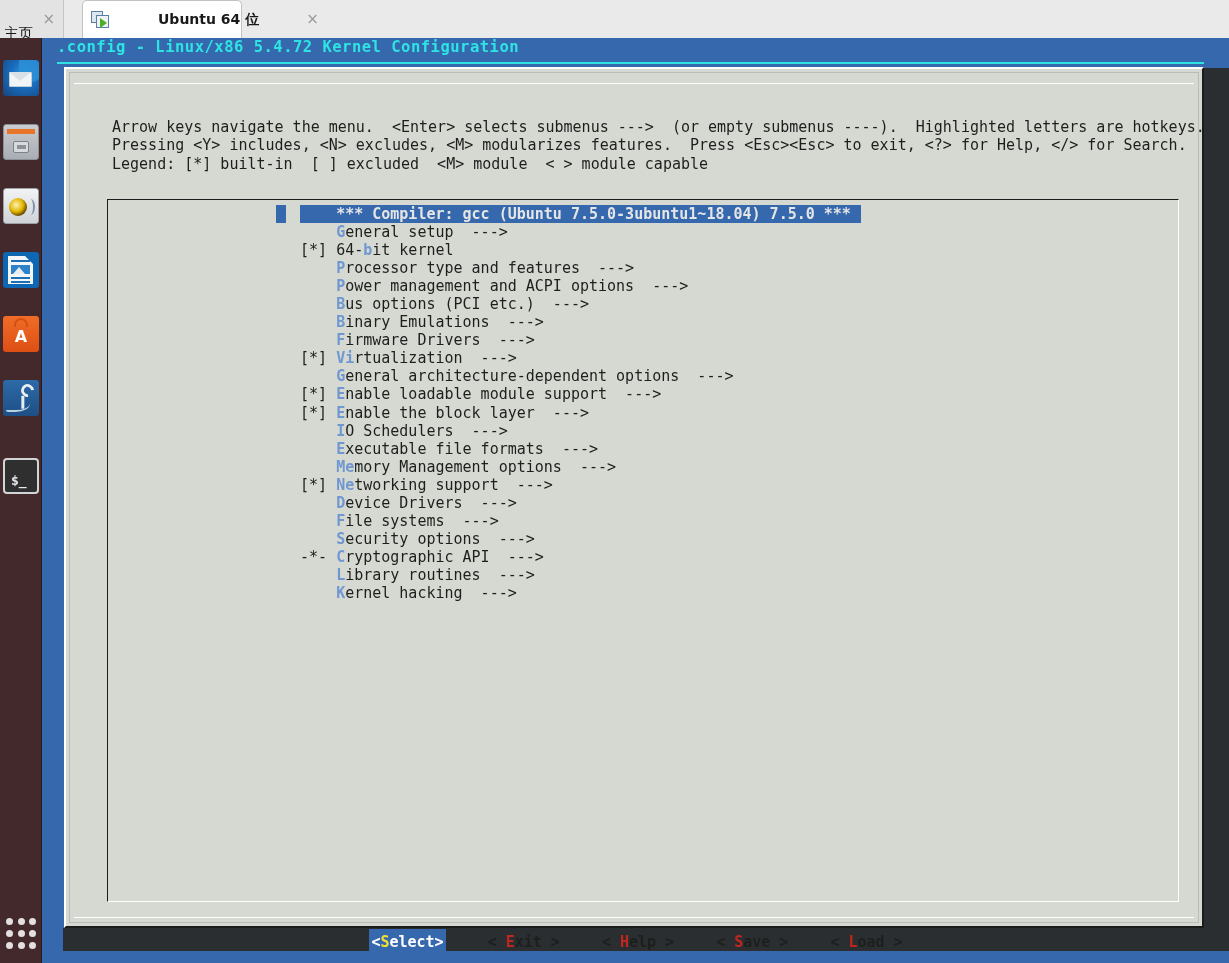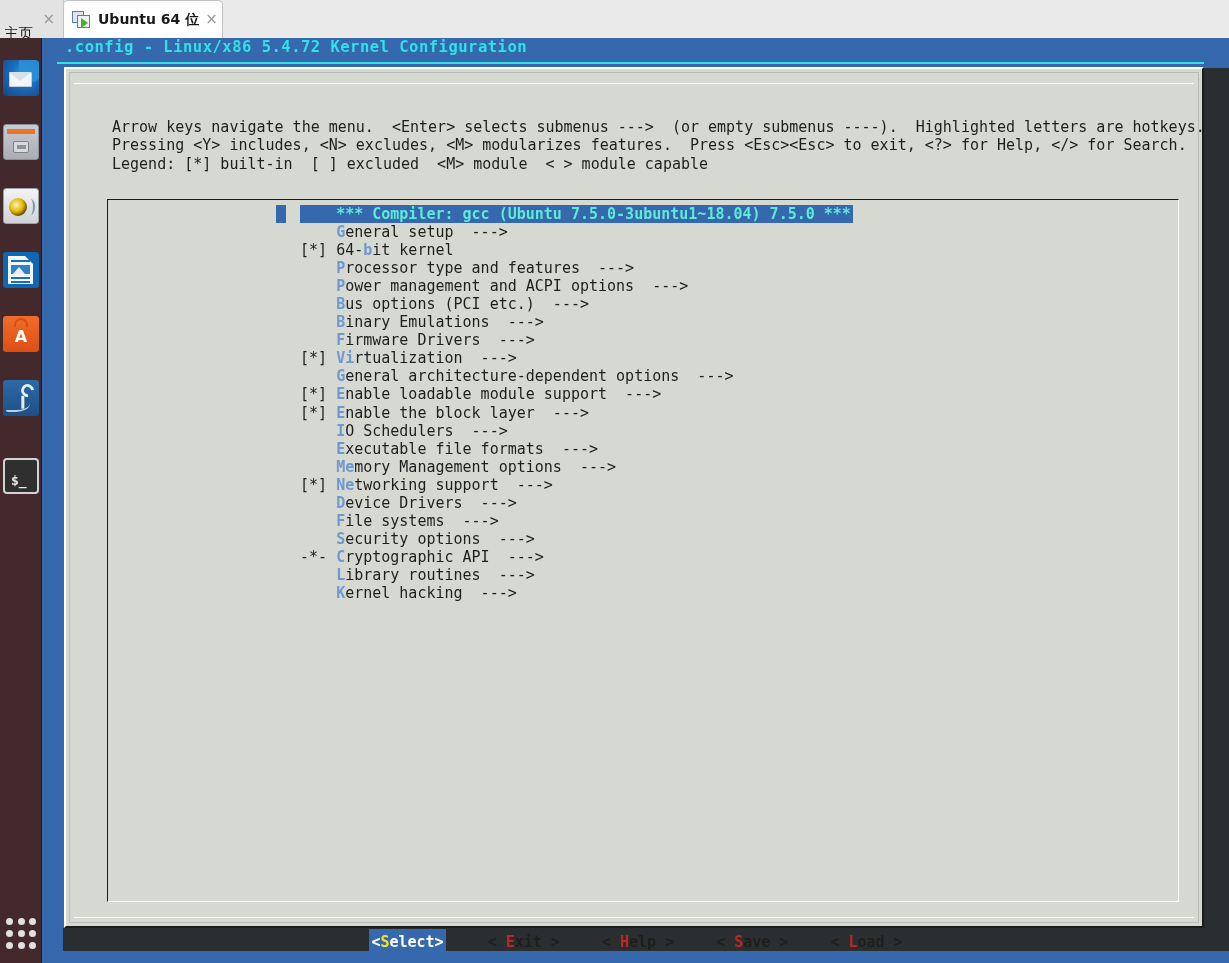--- a/index.html
+++ b/index.html
@@ -30,24 +30,24 @@
     font-size: 14px; color: #1a1a1a;
     padding: 0 8px;
   }
   .tab.inactive {
     left: -14px; width: 78px;
     background: #e3e3e3;
     border-right: 1px solid #c6c6c6;
     padding-left: 18px;
   }
   .tab.active {
-    left: 63px; width: 160px;
+    left: 82px; width: 160px;
     background: #ffffff;
     border: 1px solid #c2c2c2; border-bottom: none;
-    border-top-left-radius: 5px; border-top-right-radius: 5px;
+    border-top-left-radius: 5px; border-top-right-radius: 5px; gap: 41px;
   }
   .tab-label { font-weight: bold; white-space: nowrap; }
   .tab.inactive .tab-label { font-weight: normal; font-size: 14.5px; margin-top: 28px; }
   .tab-close {
     margin-left: auto; color: #9a9a9a; font-size: 15px;
     line-height: 1; padding-left: 6px;
   }
   .vm-icon {
     position: relative; width: 19px; height: 17px;
     margin-right: 7px; flex: none;
@@ -163,21 +163,21 @@
   
   #mconf {
     position:absolute; left:44px; top:38px;
     width:1160px; height:890px;
     background:#3668ae;
     font-family:"DejaVu Sans Mono", monospace;
     font-size:15px;
     line-height:18px;
   }
   #mconf-title {
-    position:absolute; left:21px; top:0px;
+    position:absolute; left:13px; top:0px;
     color:#2fe3e3; font-weight:bold; font-size:15.5px;
     letter-spacing:.5px;
     white-space:pre;
   }
   #mconf-rule {
     position:absolute; left:13px; top:24px; width:1147px; height:2px;
     background:#2fe3e3;
   }
 
   
@@ -215,22 +215,22 @@
     border:1.5px solid #1b1b1b;
     border-right-color:#ffffff; border-bottom-color:#ffffff;
     background:#d5d9d2;
   }
   #menulist {
     position:absolute; left:192px; top:5px;
     white-space:pre; font-size:15px; line-height:18.05px;
   }
   .mrow { height:18.05px; color:#1d1f1d; white-space:pre; }
   .mrow.sel {
-    background:#3668ae; color:#5eead4; font-weight:bold;
-    display:inline-block; padding-right:2px;
+    background:#3668ae; color:#e5e5e5; font-weight:bold;
+    display:inline-block; padding-right:10px;
   }
   .hot { color:#6f97d0; font-weight:bold; }
 
   
   #cursorblock {
     position:absolute; left:-24px; top:0px;
     width:10px; height:18px; background:#3668ae;
   }
 
   

